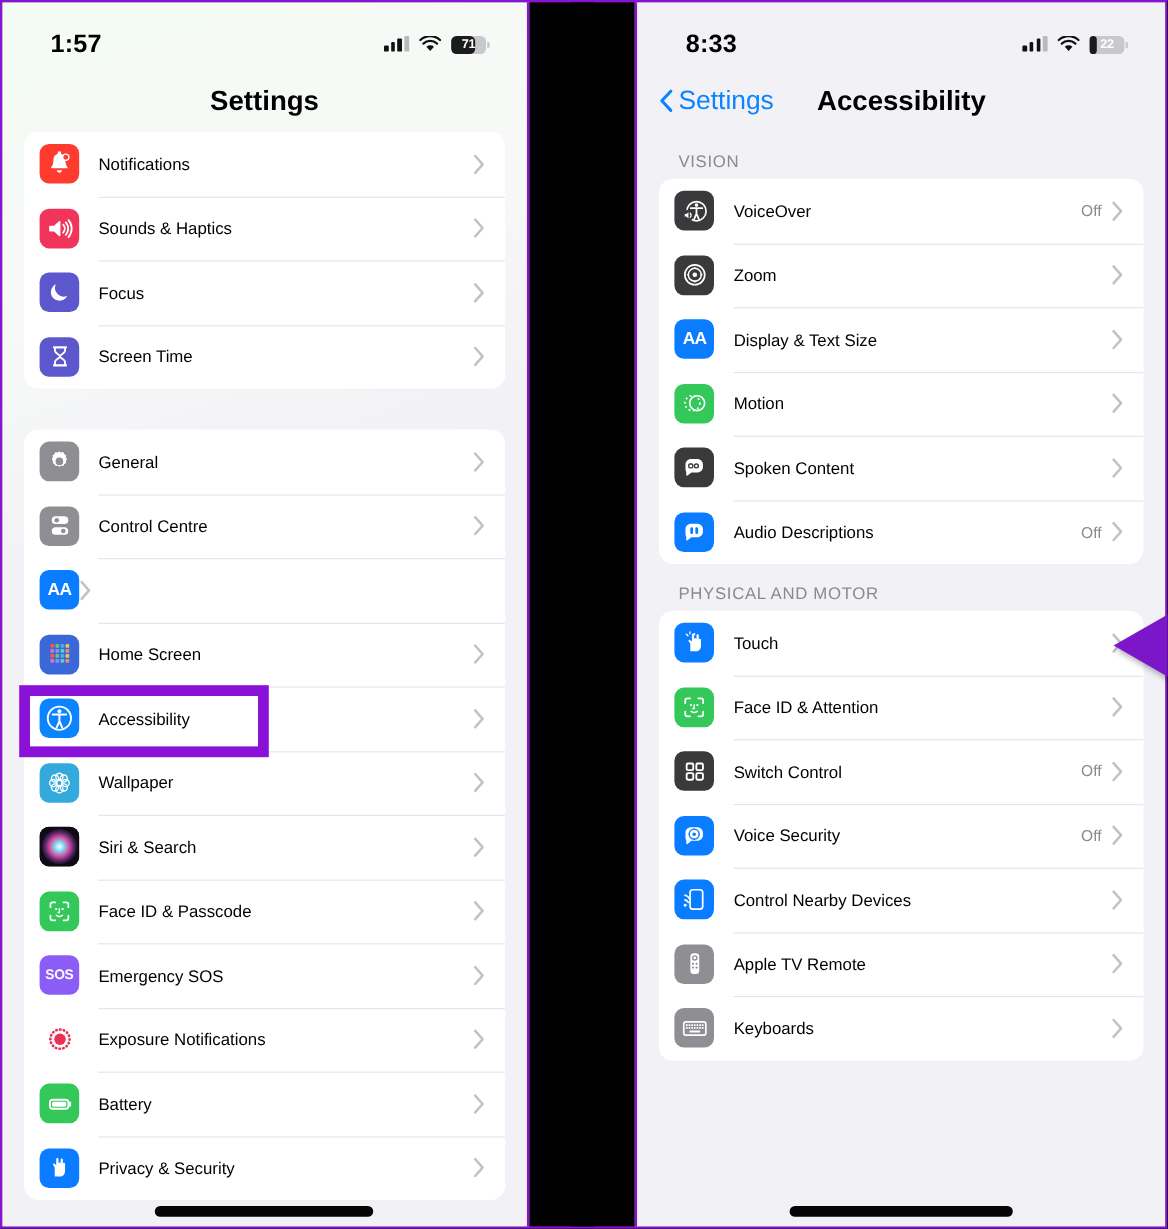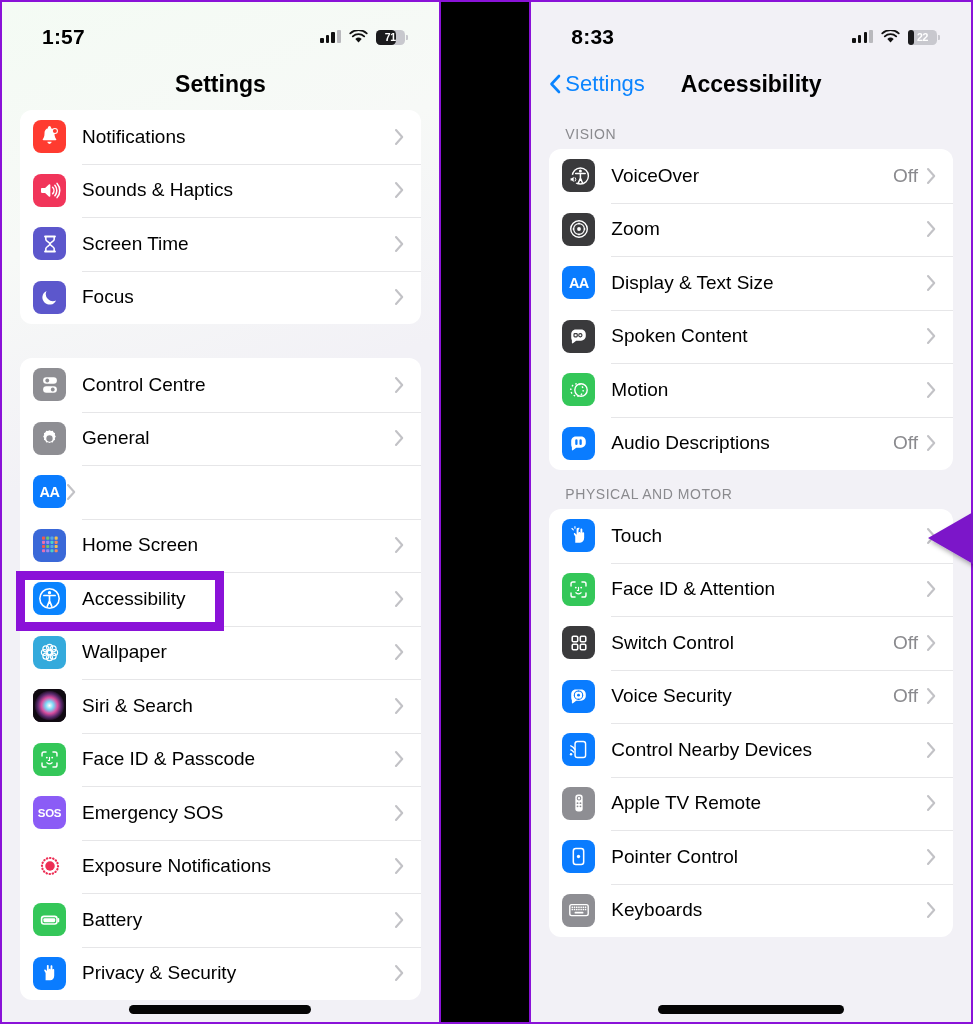--- a/index.html
+++ b/index.html
@@ -103,24 +103,24 @@
   .row + .row::before {
     content:""; position:absolute; left: 62px; right: 0; top: 0;
     height: 1px; background: #E6E6E8;
   }
   .icon {
     width: 33px; height: 33px; border-radius: 8px;
     flex: none; display:flex; align-items:center; justify-content:center;
     overflow:hidden;
   }
   .label {
-    font-size: 19px; color: #000; margin-left: 16px; flex: 1;
+    font-size: 14px; color: #000; margin-left: 16px; flex: 1;
     white-space: nowrap;
   }
-  .value { font-size: 19px; color: #8A8A8E; margin-right: 8px; }
+  .value { font-size: 13px; color: #8A8A8E; margin-right: 8px; }
   .chevron { width: 11px; height: 18px; margin-right: 16px; flex:none; }
 
   
   .home-ind {
     position: absolute; bottom: 8px; left: 50%; transform: translateX(-50%);
     width: 182px; height: 9px; border-radius: 5px; background: #050505;
     z-index: 9;
   }
   .right .home-ind { width: 186px; }
 
@@ -195,65 +195,65 @@
                   <path d="M19.9 4.6a11.2 11.2 0 0 1 0 14.8" stroke="white" stroke-width="1.6" fill="none" stroke-linecap="round"></path>
                 </svg>
               </span>
               <span class="label">Sounds &amp; Haptics</span>
               <span class="chevron"><svg viewBox="0 0 11 18" width="11" height="18">
                   <path d="M2 2l6.2 7L2 16" stroke="#C2C2C6" stroke-width="2.1" fill="none" stroke-linecap="round" stroke-linejoin="round"></path>
                 </svg></span>
             </div>
             <div class="row">
               <span class="icon" style="background:#5C57CC">
+                <svg viewBox="0 0 24 24" width="21" height="21">
+                  <path d="M19.5 15.4A8.2 8.2 0 0 1 8.6 4.5 8.2 8.2 0 1 0 19.5 15.4z" fill="white"></path>
+                </svg>
+              </span>
+              <span class="label">Focus</span>
+              <span class="chevron"><svg viewBox="0 0 11 18" width="11" height="18">
+                  <path d="M2 2l6.2 7L2 16" stroke="#C2C2C6" stroke-width="2.1" fill="none" stroke-linecap="round" stroke-linejoin="round"></path>
+                </svg></span>
+            </div>
+            <div class="row">
+              <span class="icon" style="background:#5C57CC">
                 <svg viewBox="0 0 24 24" width="20" height="20">
                   <path d="M6 3h12M6 21h12" stroke="white" stroke-width="2.2" stroke-linecap="round"></path>
                   <path d="M7 3.6v3.1c0 2 5 3.6 5 5.3 0 1.7-5 3.3-5 5.3v3.1M17 3.6v3.1c0 2-5 3.6-5 5.3 0 1.7 5 3.3 5 5.3v3.1" stroke="white" stroke-width="1.9" fill="none" stroke-linecap="round"></path>
                 </svg>
               </span>
               <span class="label">Screen Time</span>
               <span class="chevron"><svg viewBox="0 0 11 18" width="11" height="18">
                   <path d="M2 2l6.2 7L2 16" stroke="#C2C2C6" stroke-width="2.1" fill="none" stroke-linecap="round" stroke-linejoin="round"></path>
                 </svg></span>
             </div>
-            <div class="row">
-              <span class="icon" style="background:#5C57CC">
-                <svg viewBox="0 0 24 24" width="21" height="21">
-                  <path d="M19.5 15.4A8.2 8.2 0 0 1 8.6 4.5 8.2 8.2 0 1 0 19.5 15.4z" fill="white"></path>
-                </svg>
-              </span>
-              <span class="label">Focus</span>
-              <span class="chevron"><svg viewBox="0 0 11 18" width="11" height="18">
-                  <path d="M2 2l6.2 7L2 16" stroke="#C2C2C6" stroke-width="2.1" fill="none" stroke-linecap="round" stroke-linejoin="round"></path>
-                </svg></span>
-            </div>
           </div>
           <div class="card">
+            <div class="row">
+              <span class="icon" style="background:#8E8E93">
+                <svg viewBox="0 0 24 24" width="23" height="23">
+                  <path d="M12 3.3l1.6.9 1.8-.3.8 1.7 1.6 1-.2 1.8 1 1.6-1 1.6.2 1.8-1.6 1-.8 1.7-1.8-.3-1.6.9-1.6-.9-1.8.3-.8-1.7-1.6-1 .2-1.8-1-1.6 1-1.6-.2-1.8 1.6-1 .8-1.7 1.8.3z" fill="white"></path>
+                  <circle cx="12" cy="12" r="3.3" fill="#8E8E93"></circle>
+                </svg>
+              </span>
+              <span class="label">General</span>
+              <span class="chevron"><svg viewBox="0 0 11 18" width="11" height="18">
+                  <path d="M2 2l6.2 7L2 16" stroke="#C2C2C6" stroke-width="2.1" fill="none" stroke-linecap="round" stroke-linejoin="round"></path>
+                </svg></span>
+            </div>
             <div class="row">
               <span class="icon" style="background:#8E8E93">
                 <svg viewBox="0 0 24 24" width="22" height="22">
                   <rect x="4.5" y="3.6" width="15" height="7" rx="3.5" fill="white"></rect>
                   <circle cx="9" cy="7.1" r="2.1" fill="#8E8E93"></circle>
                   <rect x="4.5" y="13.4" width="15" height="7" rx="3.5" fill="white"></rect>
                   <circle cx="15" cy="16.9" r="2.1" fill="#8E8E93"></circle>
                 </svg>
               </span>
               <span class="label">Control Centre</span>
-              <span class="chevron"><svg viewBox="0 0 11 18" width="11" height="18">
-                  <path d="M2 2l6.2 7L2 16" stroke="#C2C2C6" stroke-width="2.1" fill="none" stroke-linecap="round" stroke-linejoin="round"></path>
-                </svg></span>
-            </div>
-            <div class="row">
-              <span class="icon" style="background:#8E8E93">
-                <svg viewBox="0 0 24 24" width="23" height="23">
-                  <path d="M12 3.3l1.6.9 1.8-.3.8 1.7 1.6 1-.2 1.8 1 1.6-1 1.6.2 1.8-1.6 1-.8 1.7-1.8-.3-1.6.9-1.6-.9-1.8.3-.8-1.7-1.6-1 .2-1.8-1-1.6 1-1.6-.2-1.8 1.6-1 .8-1.7 1.8.3z" fill="white"></path>
-                  <circle cx="12" cy="12" r="3.3" fill="#8E8E93"></circle>
-                </svg>
-              </span>
-              <span class="label">General</span>
               <span class="chevron"><svg viewBox="0 0 11 18" width="11" height="18">
                   <path d="M2 2l6.2 7L2 16" stroke="#C2C2C6" stroke-width="2.1" fill="none" stroke-linecap="round" stroke-linejoin="round"></path>
                 </svg></span>
             </div>
             <div class="row">
               <span class="icon" style="background:#0A7CFF">
                 <span style="color:#fff;font-size:14.5px;font-weight:bold;letter-spacing:-.5px;font-family:'Liberation Sans',sans-serif">AA</span>
               </span>
               <span class="chevron"><svg viewBox="0 0 11 18" width="11" height="18">
                   <path d="M2 2l6.2 7L2 16" stroke="#C2C2C6" stroke-width="2.1" fill="none" stroke-linecap="round" stroke-linejoin="round"></path>
@@ -498,40 +498,40 @@
             <div class="row">
               <span class="icon" style="background:#0A7CFF">
                 <span style="color:#fff;font-size:14.5px;font-weight:bold;letter-spacing:-.5px;font-family:'Liberation Sans',sans-serif">AA</span>
               </span>
               <span class="label">Display &amp; Text Size</span>
               <span class="chevron"><svg viewBox="0 0 11 18" width="11" height="18">
                   <path d="M2 2l6.2 7L2 16" stroke="#C2C2C6" stroke-width="2.1" fill="none" stroke-linecap="round" stroke-linejoin="round"></path>
                 </svg></span>
             </div>
             <div class="row">
-              <span class="icon" style="background:#3A3A3C">
-                <svg viewBox="0 0 24 24" width="23" height="23">
-                  <path d="M4.4 9.4c0-2.7 2.2-4.8 4.9-4.8h5.4c2.7 0 4.9 2.1 4.9 4.8v2.2c0 2.7-2.2 4.8-4.9 4.8H9.6l-3.4 2.7c-.5.4-1.1 0-1.1-.6v-2.6a4.8 4.8 0 0 1-.7-2.5z" fill="white"></path>
-                  <rect x="7.3" y="9" width="3.4" height="3.4" rx=".9" fill="none" stroke="#3A3A3C" stroke-width="1.2"></rect>
-                  <rect x="12.2" y="9" width="3.4" height="3.4" rx="1.6" fill="none" stroke="#3A3A3C" stroke-width="1.2"></rect>
-                </svg>
-              </span>
-              <span class="label">Spoken Content</span>
-              <span class="chevron"><svg viewBox="0 0 11 18" width="11" height="18">
-                  <path d="M2 2l6.2 7L2 16" stroke="#C2C2C6" stroke-width="2.1" fill="none" stroke-linecap="round" stroke-linejoin="round"></path>
-                </svg></span>
-            </div>
-            <div class="row">
               <span class="icon" style="background:#34C759">
                 <svg viewBox="0 0 24 24" width="24" height="24">
                   <circle cx="14" cy="12" r="6.2" fill="none" stroke="white" stroke-width="1.4"></circle>
                   <circle cx="10" cy="12" r="6.2" fill="none" stroke="white" stroke-width="1.4" stroke-dasharray="1.6 2.2"></circle>
                 </svg>
               </span>
               <span class="label">Motion</span>
+              <span class="chevron"><svg viewBox="0 0 11 18" width="11" height="18">
+                  <path d="M2 2l6.2 7L2 16" stroke="#C2C2C6" stroke-width="2.1" fill="none" stroke-linecap="round" stroke-linejoin="round"></path>
+                </svg></span>
+            </div>
+            <div class="row">
+              <span class="icon" style="background:#3A3A3C">
+                <svg viewBox="0 0 24 24" width="23" height="23">
+                  <path d="M4.4 9.4c0-2.7 2.2-4.8 4.9-4.8h5.4c2.7 0 4.9 2.1 4.9 4.8v2.2c0 2.7-2.2 4.8-4.9 4.8H9.6l-3.4 2.7c-.5.4-1.1 0-1.1-.6v-2.6a4.8 4.8 0 0 1-.7-2.5z" fill="white"></path>
+                  <rect x="7.3" y="9" width="3.4" height="3.4" rx=".9" fill="none" stroke="#3A3A3C" stroke-width="1.2"></rect>
+                  <rect x="12.2" y="9" width="3.4" height="3.4" rx="1.6" fill="none" stroke="#3A3A3C" stroke-width="1.2"></rect>
+                </svg>
+              </span>
+              <span class="label">Spoken Content</span>
               <span class="chevron"><svg viewBox="0 0 11 18" width="11" height="18">
                   <path d="M2 2l6.2 7L2 16" stroke="#C2C2C6" stroke-width="2.1" fill="none" stroke-linecap="round" stroke-linejoin="round"></path>
                 </svg></span>
             </div>
             <div class="row">
               <span class="icon" style="background:#0A7CFF">
                 <svg viewBox="0 0 24 24" width="23" height="23">
                   <path d="M4.4 9.4c0-2.7 2.2-4.8 4.9-4.8h5.4c2.7 0 4.9 2.1 4.9 4.8v2.2c0 2.7-2.2 4.8-4.9 4.8H9.6l-3.4 2.7c-.5.4-1.1 0-1.1-.6v-2.6a4.8 4.8 0 0 1-.7-2.5z" fill="white"></path>
                   <path d="M9.8 8.8v3.6M14.2 8.8v3.6" stroke="#0A7CFF" stroke-width="2.4" stroke-linecap="round"></path>
                 </svg>
@@ -620,32 +620,20 @@
                 <svg viewBox="0 0 24 24" width="22" height="22">
                   <rect x="8" y="2.6" width="8" height="18.8" rx="3" fill="white"></rect>
                   <circle cx="12" cy="6.8" r="1.9" fill="none" stroke="#8E8E93" stroke-width="1.2"></circle>
                   <circle cx="10.4" cy="12.2" r="1" fill="#8E8E93"></circle>
                   <circle cx="13.6" cy="12.2" r="1" fill="#8E8E93"></circle>
                   <circle cx="10.4" cy="15.6" r="1" fill="#8E8E93"></circle>
                   <circle cx="13.6" cy="15.6" r="1" fill="#8E8E93"></circle>
                 </svg>
               </span>
               <span class="label">Apple TV Remote</span>
-              <span class="chevron"><svg viewBox="0 0 11 18" width="11" height="18">
-                  <path d="M2 2l6.2 7L2 16" stroke="#C2C2C6" stroke-width="2.1" fill="none" stroke-linecap="round" stroke-linejoin="round"></path>
-                </svg></span>
-            </div>
-            <div class="row">
-              <span class="icon" style="background:#0A7CFF">
-                <svg viewBox="0 0 24 24" width="23" height="23">
-                  <rect x="6.6" y="3.6" width="10.8" height="16.8" rx="2.6" fill="none" stroke="white" stroke-width="1.6"></rect>
-                  <circle cx="12" cy="12" r="1.7" fill="white"></circle>
-                </svg>
-              </span>
-              <span class="label">Pointer Control</span>
               <span class="chevron"><svg viewBox="0 0 11 18" width="11" height="18">
                   <path d="M2 2l6.2 7L2 16" stroke="#C2C2C6" stroke-width="2.1" fill="none" stroke-linecap="round" stroke-linejoin="round"></path>
                 </svg></span>
             </div>
             <div class="row">
               <span class="icon" style="background:#8E8E93">
                 <svg viewBox="0 0 24 24" width="24" height="24">
                   <rect x="2.8" y="6.6" width="18.4" height="11" rx="1.8" fill="none" stroke="white" stroke-width="1.4"></rect>
                   <rect x="4.6" y="8.5" width="1.5" height="1.5" rx=".3" fill="white"></rect>
                   <rect x="6.8" y="8.5" width="1.5" height="1.5" rx=".3" fill="white"></rect>

